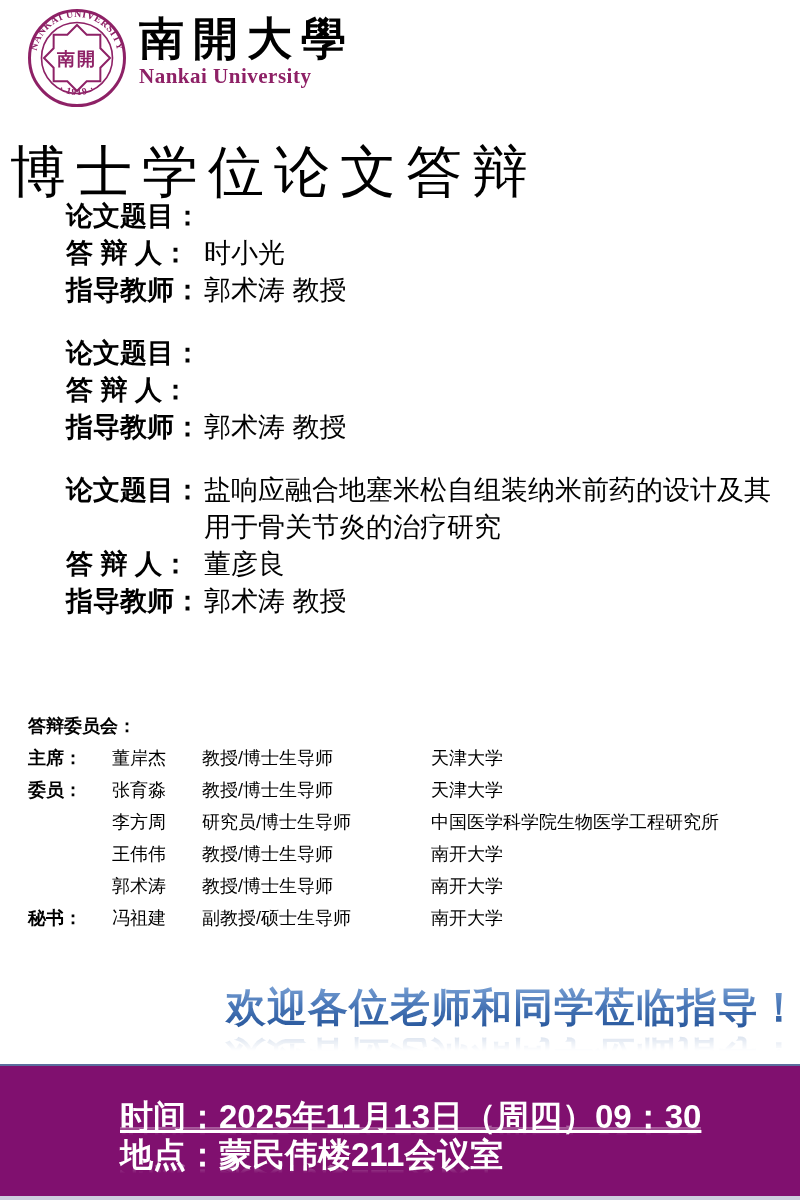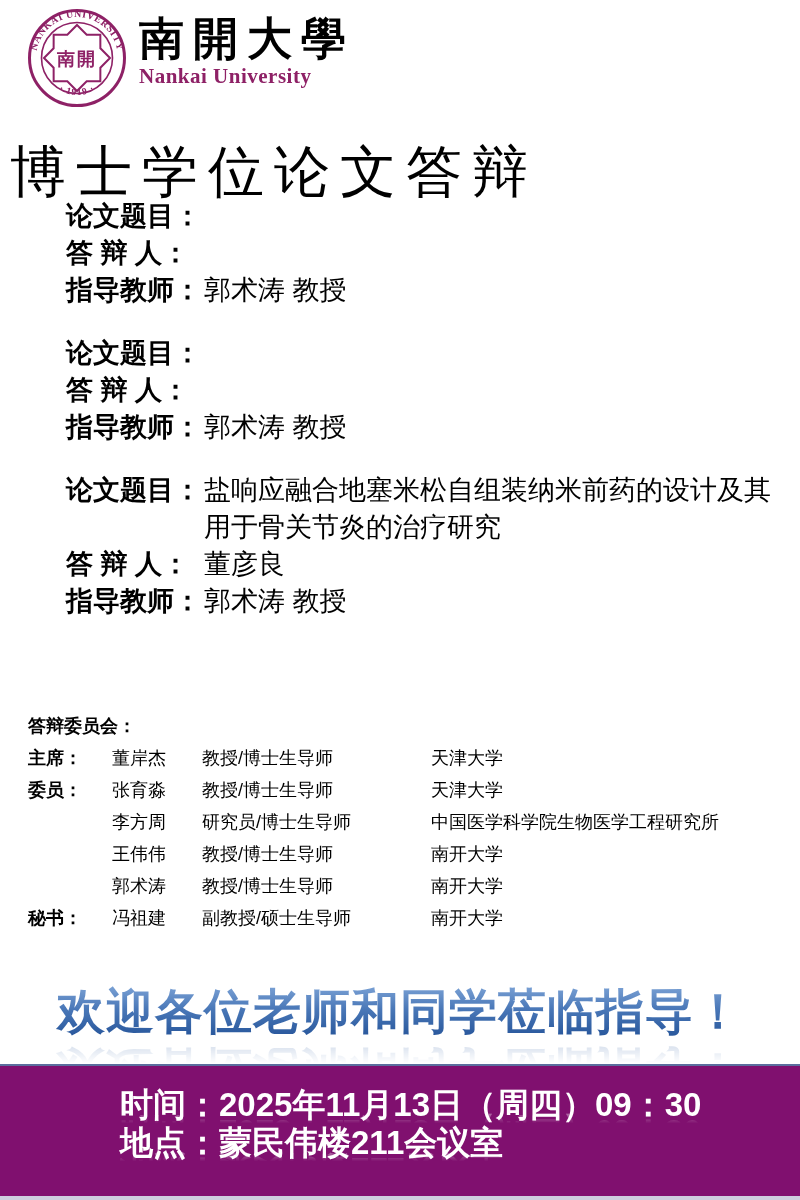--- a/index.html
+++ b/index.html
@@ -41,22 +41,22 @@
   .committee{position:absolute;top:710px;left:28px;width:730px;font-size:18px;line-height:32px;}
   .c-heading{font-weight:bold;}
   .c-row{display:flex;}
   .c-role{flex:0 0 84px;font-weight:bold;white-space:pre;}
   .c-name{flex:0 0 90px;}
   .c-rest{flex:1;}
   .c-pos{display:inline-block;min-width:214px;margin-right:15px;}
 
   
   .welcome{
-    position:absolute;top:980px;left:0;width:800px;text-align:center;
-    font-size:48px;font-weight:bold;letter-spacing:1px;
+    position:absolute;top:980px;left:0;width:800px;text-align:right;
+    font-size:40px;font-weight:bold;letter-spacing:1px;
     color:#3565A6;
     -webkit-box-reflect: below -6px linear-gradient(to bottom, transparent 60%, rgba(0,0,0,0.25) 100%);
   }
   @supports (-webkit-background-clip: text) {
     .welcome{
       background:linear-gradient(180deg,#87ACDC 0%,#4A78B8 45%,#1F4E94 100%);
       -webkit-background-clip:text;background-clip:text;color:transparent;
     }
   }
 
@@ -64,21 +64,21 @@
   .footer{
     position:absolute;left:0;bottom:0;width:800px;height:136px;
     background:#80106F;border-top:2px solid #5B6E9E;box-sizing:border-box;
   }
   .footer-strip{position:absolute;left:0;bottom:0;width:800px;height:4px;background:#CDCDDE;}
   .footer-line{
     margin-left:120px;color:#ffffff;font-weight:bold;font-size:33px;line-height:38px;
     width:fit-content;
     -webkit-box-reflect: below -12px linear-gradient(to bottom, transparent 70%, rgba(255,255,255,0.45) 100%);
   }
-  .footer-line.first{margin-top:20px;}
+  .footer-line.first{margin-top:32px;text-decoration:underline;}
   .footer-line.second{}
 </style>
 </head>
 <body>
 
 <div class="logo-row">
   <span>
     <svg class="seal-svg" viewBox="0 0 100 100" xmlns="http://www.w3.org/2000/svg">
       <circle cx="50" cy="50" r="47.5" fill="none" stroke="#8E2166" stroke-width="3"></circle>
       <circle cx="50" cy="50" r="35.5" fill="none" stroke="#8E2166" stroke-width="1.6"></circle>
@@ -103,20 +103,21 @@
 <h1 class="main-title">博士学位论文答辩</h1>
 
 <div class="entries">
 
   <div class="entry">
     <div class="erow">
       <span class="elbl">论文题目：</span>
     </div>
     <div class="erow">
       <span class="elbl">答 辩 人：</span>
+      <span class="eval">时小光</span>
     </div>
     <div class="erow">
       <span class="elbl">指导教师：</span>
       <span class="eval">郭术涛 教授</span>
     </div>
   </div>
 
   <div class="entry">
     <div class="erow">
       <span class="elbl">论文题目：</span>

